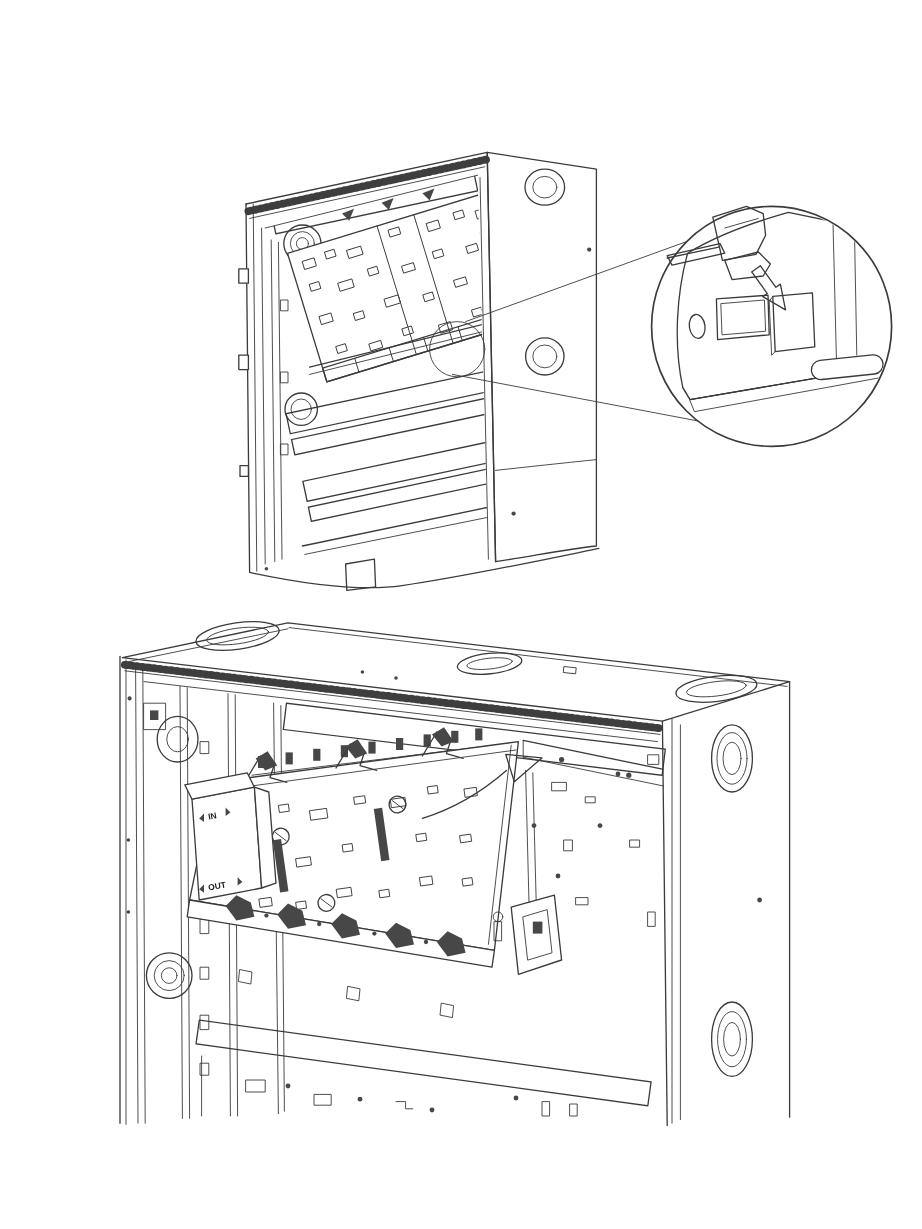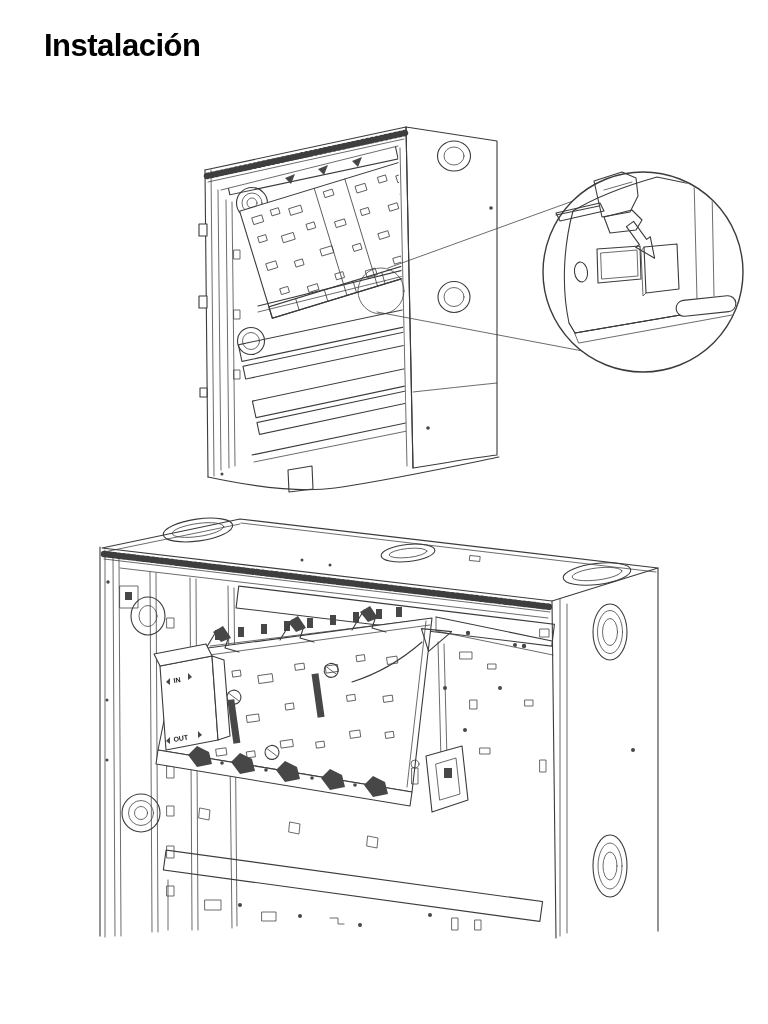--- a/index.html
+++ b/index.html
@@ -13,21 +13,20 @@
   svg .t{stroke-width:0.75;}
   svg .m{stroke-width:1.4;}
   svg .dk{fill:#474747;stroke:none;}
   svg .hatch{stroke-width:6.5;stroke-dasharray:1.6 3.2;stroke:#3e3e3e;}
   svg text{stroke:none;fill:#1c1c1c;font-weight:bold;font-family:"Liberation Sans",sans-serif;}
 </style>
 </head>
 <body>
 
 <div class="page">
-  <h1 class="doc-title">Instalación</h1>
 
   <svg width="768" height="1024" viewBox="0 0 768 1024">
     <defs>
       <pattern id="punchA" width="24" height="17" patternUnits="userSpaceOnUse">
         <rect x="2" y="5" width="13" height="7" fill="#fff" stroke-width="0.85"></rect>
         <circle cx="20" cy="8.5" r="1.7" class="dk"></circle>
       </pattern>
       <pattern id="punchB" width="27" height="20" patternUnits="userSpaceOnUse">
         <rect x="2" y="6" width="15" height="8" fill="#fff" stroke-width="0.9"></rect>
         <circle cx="22.5" cy="10" r="2" class="dk"></circle>

